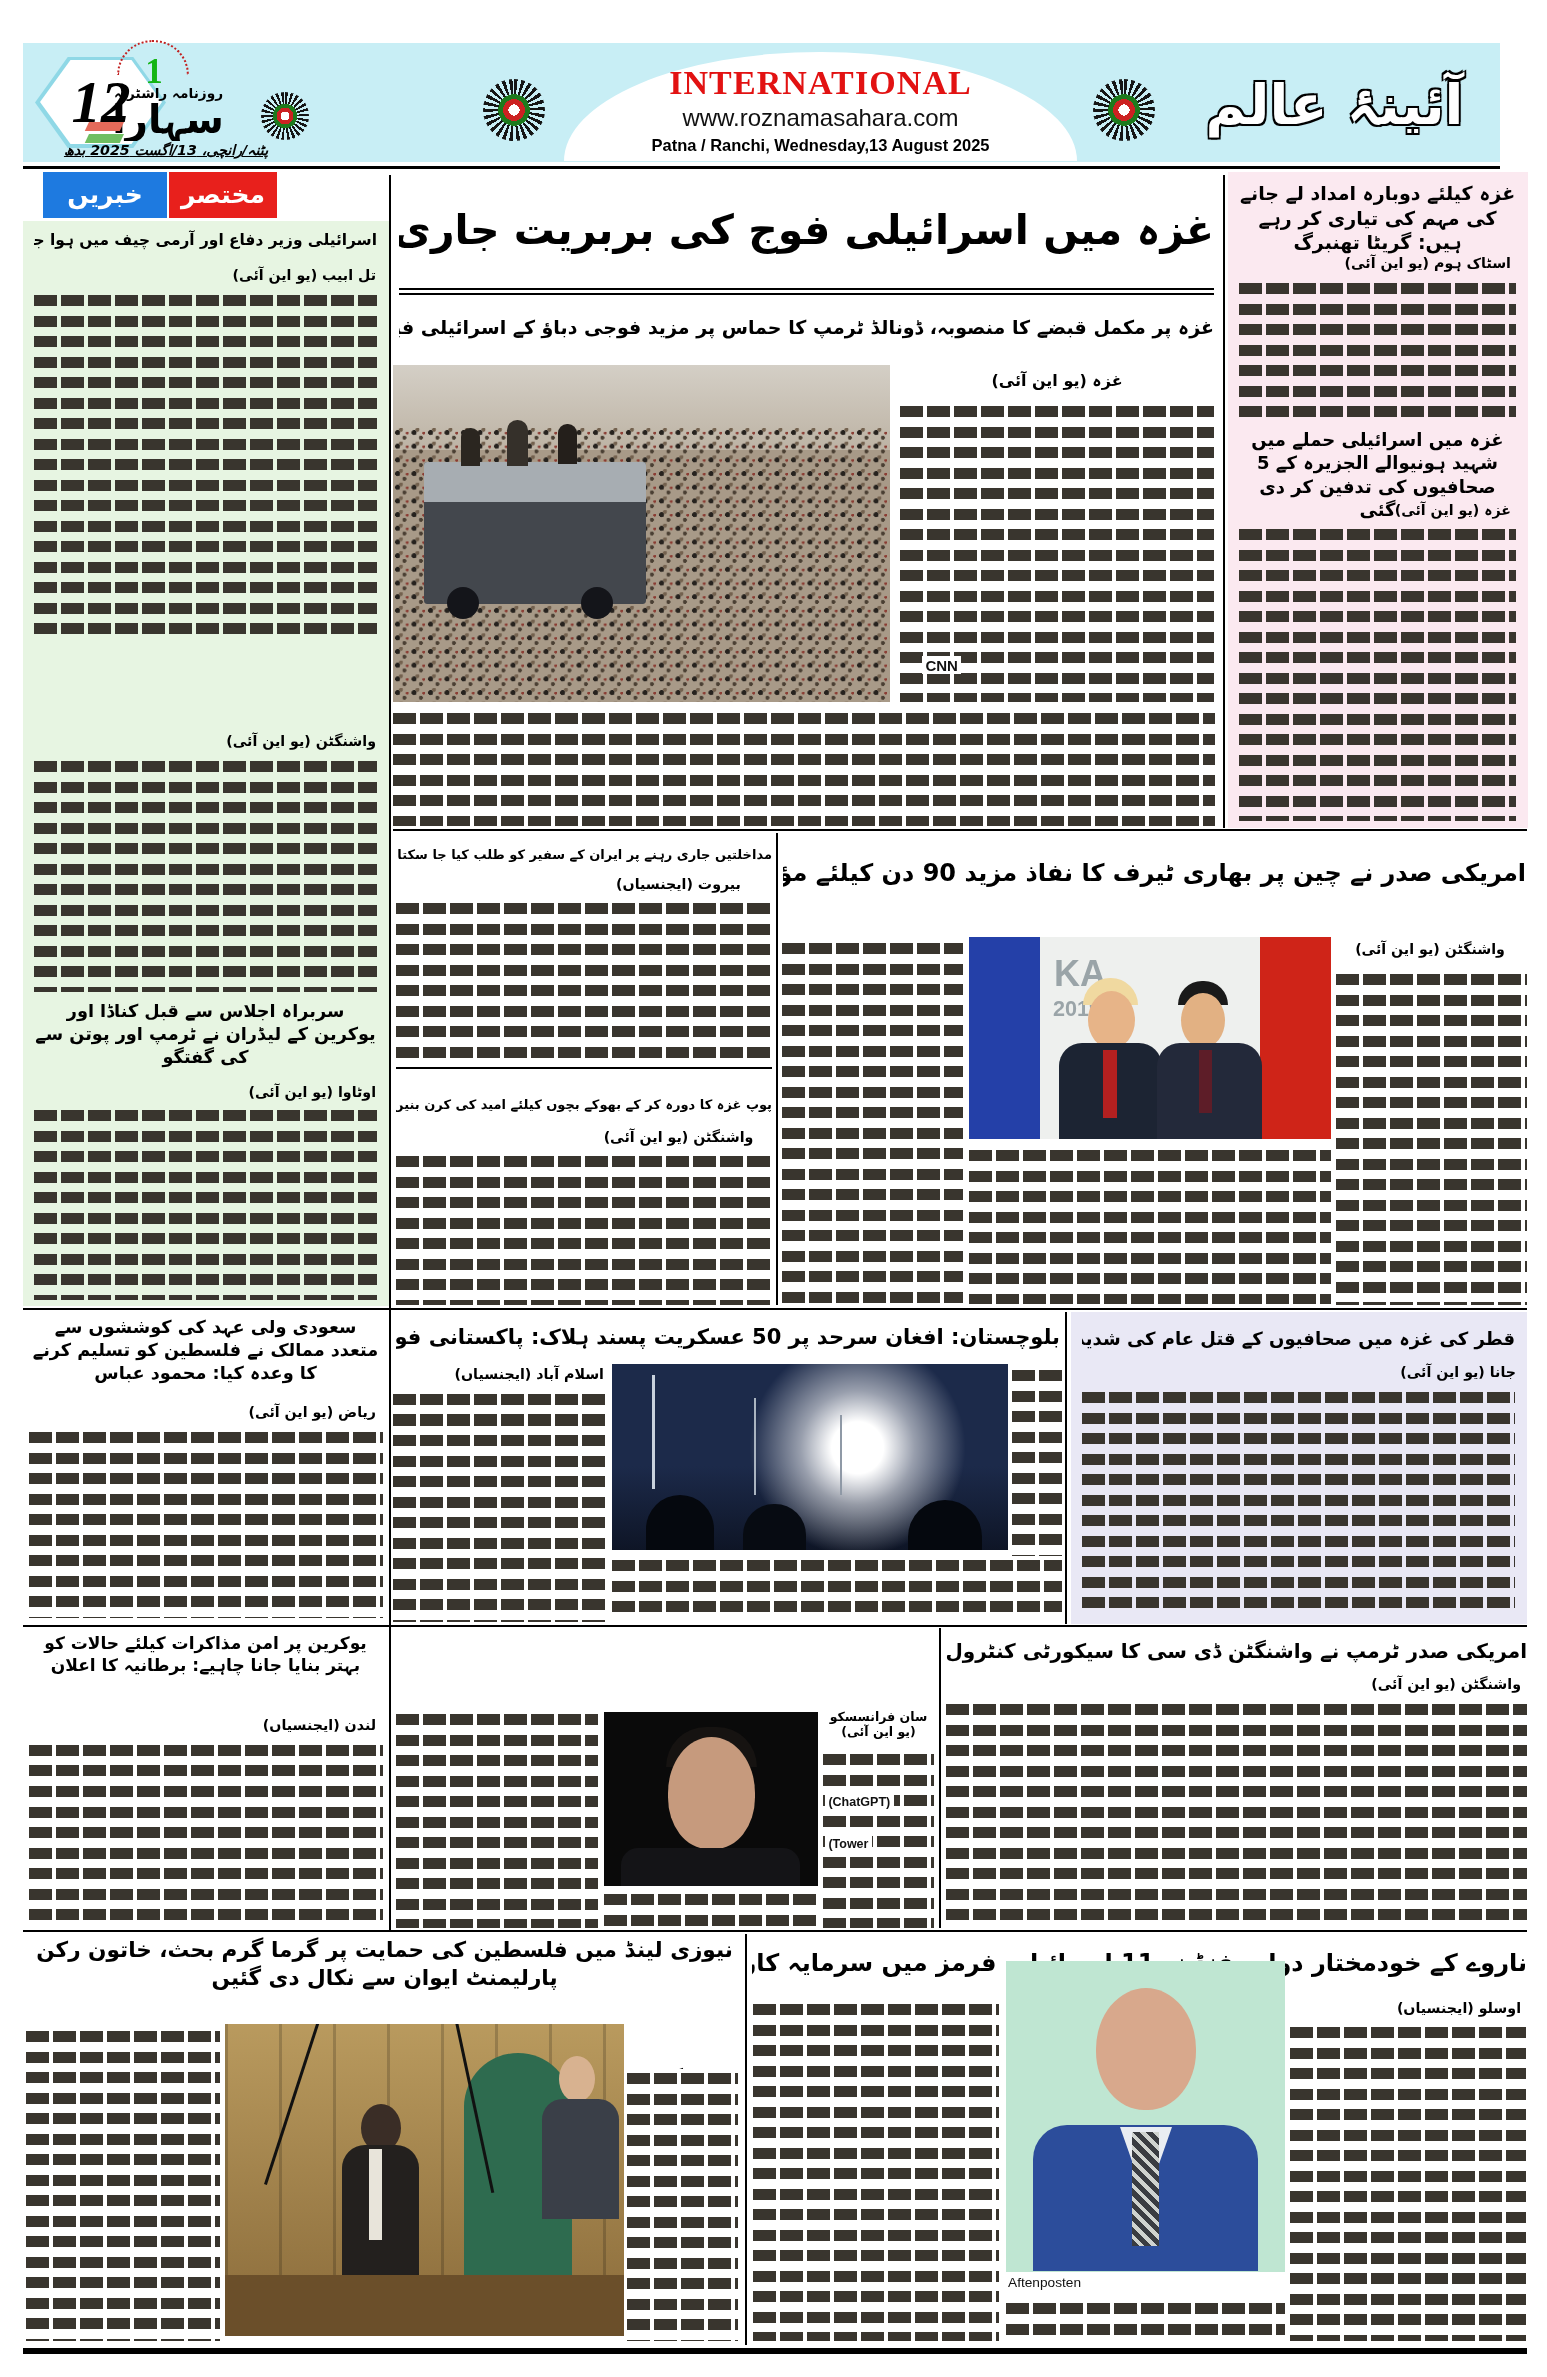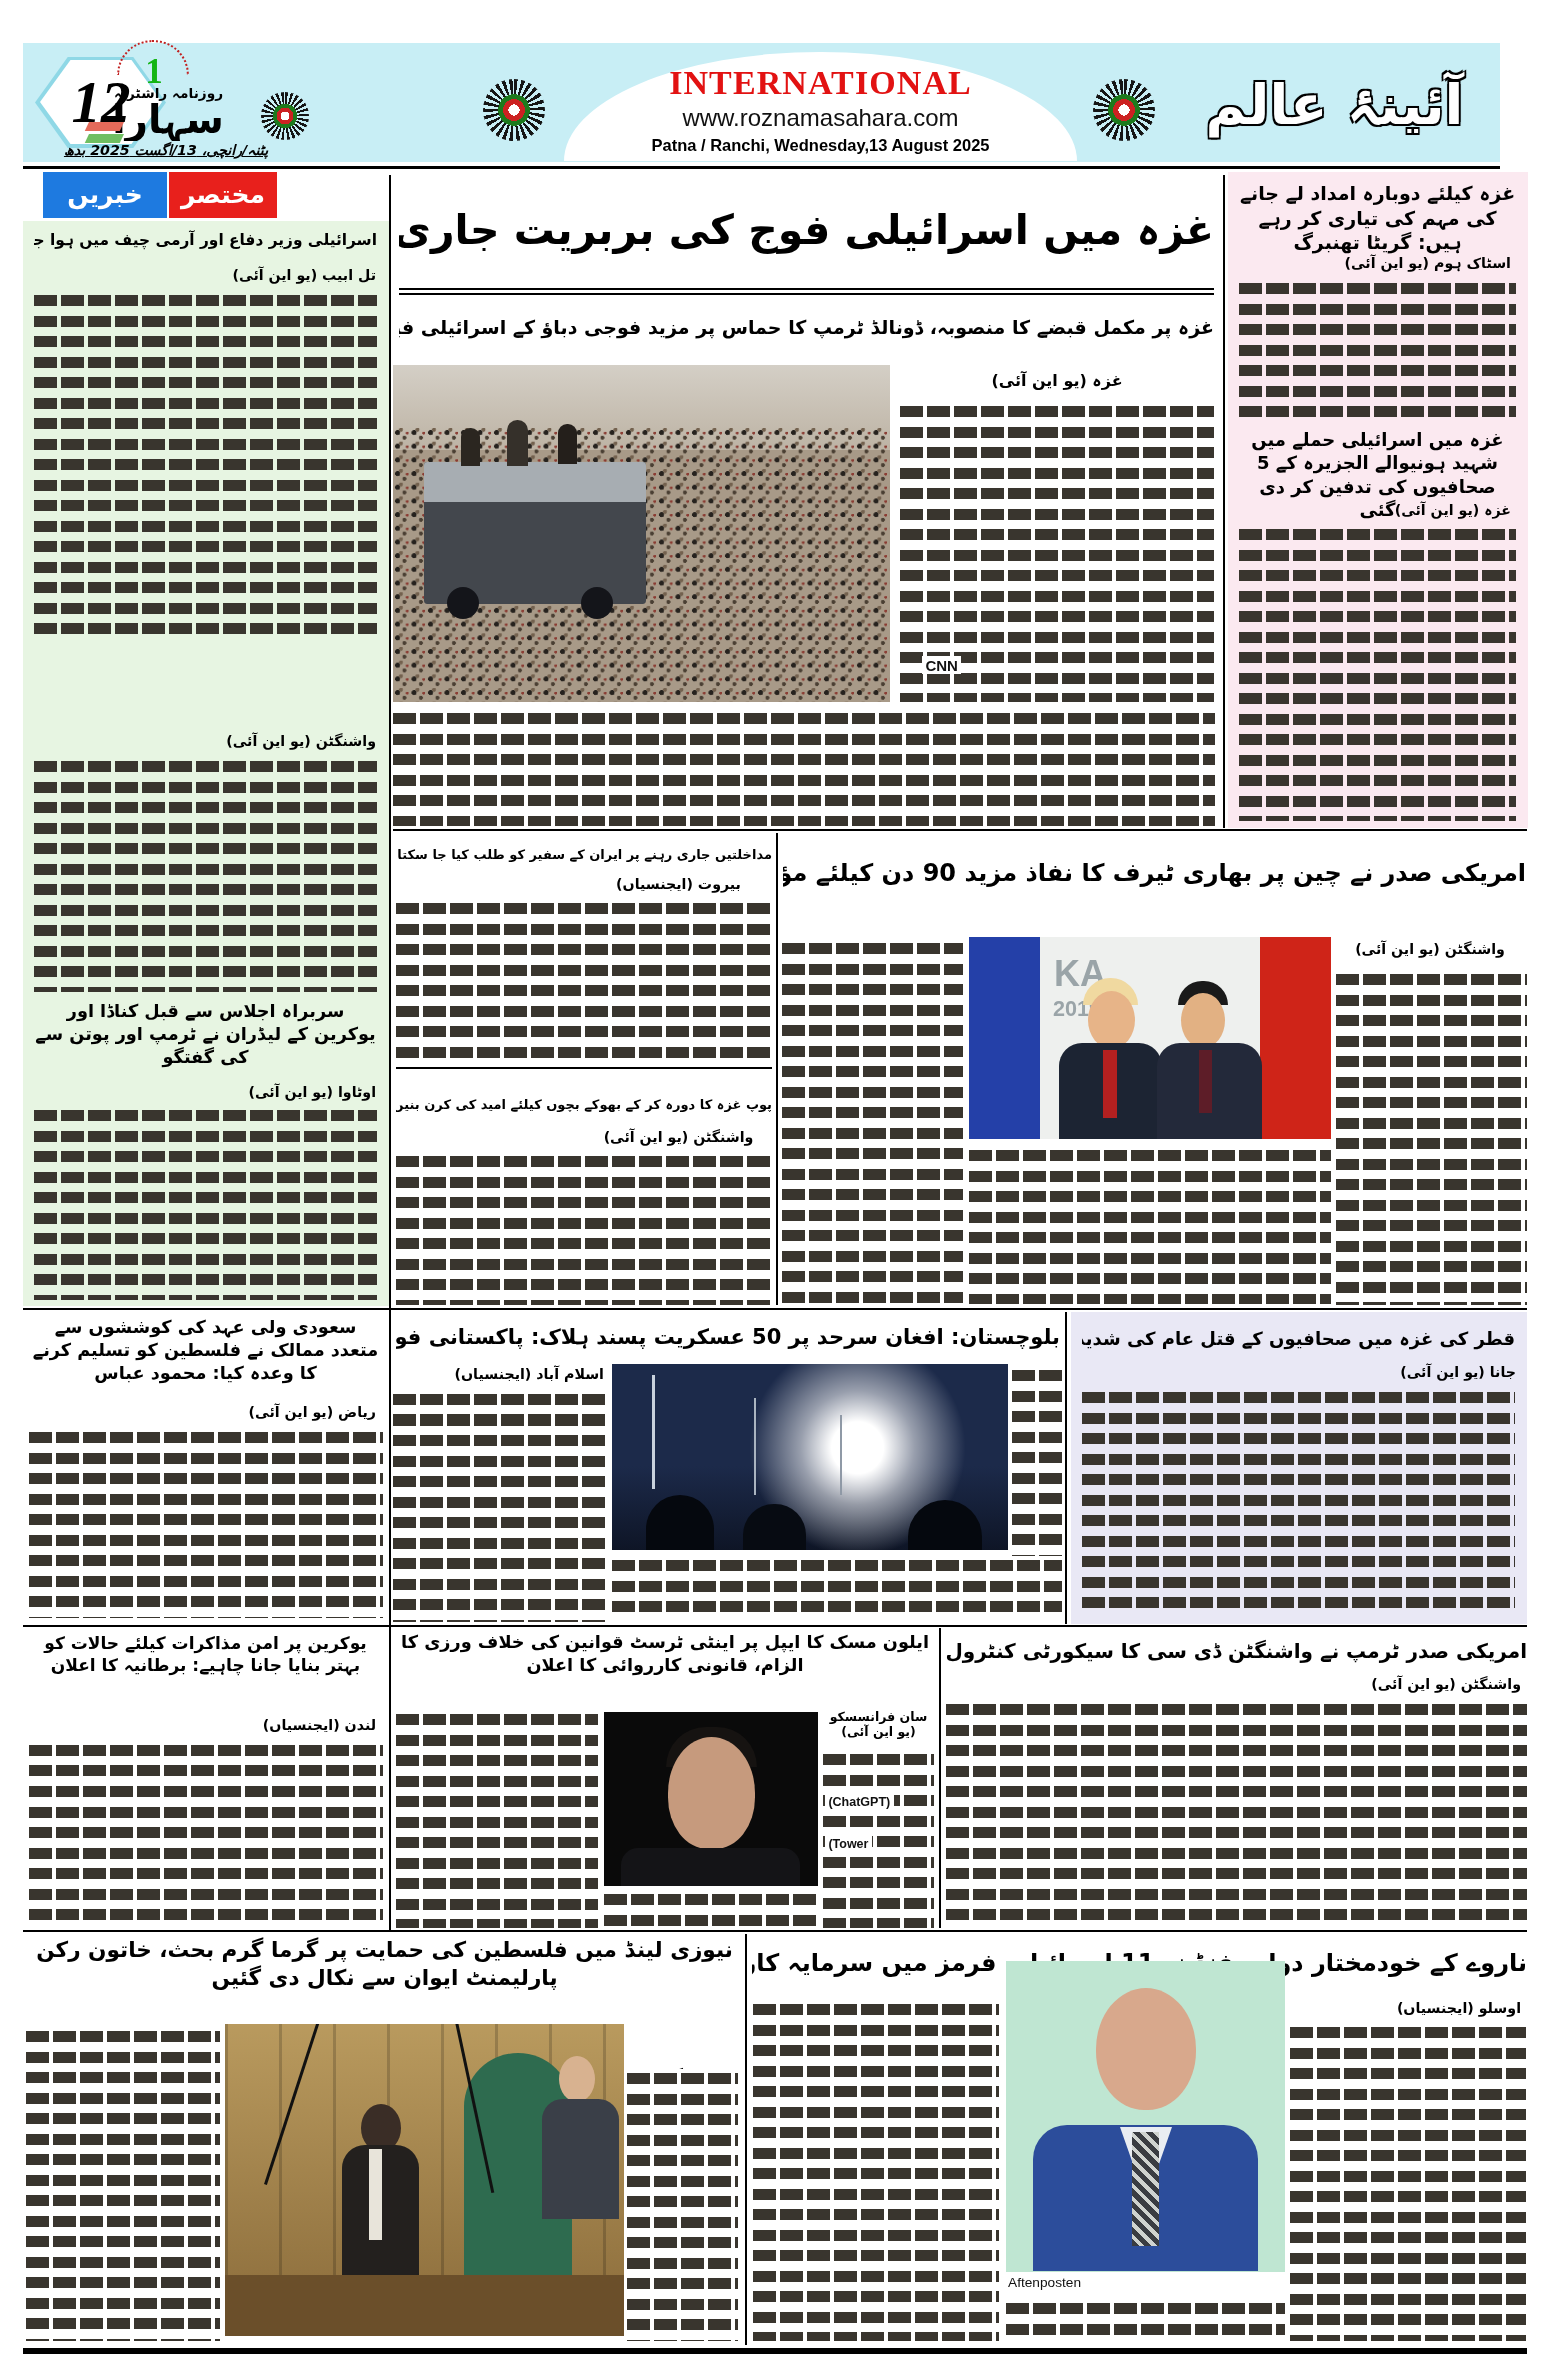--- a/index.html
+++ b/index.html
@@ -188,21 +188,20 @@
   </div>
   <div class="tx" style="left:393px;top:1390px;width:212px;height:232px;"></div>
   <div class="tx" style="left:1012px;top:1366px;width:50px;height:256px;"></div>
   <div class="tx" style="left:612px;top:1556px;width:450px;height:66px;"></div>
 
   <div class="abs" style="left:1071px;top:1312px;width:456px;height:312px;background:#e9e8f5;"></div>
   <div class="abs uh fit" style="left:1082px;top:1321px;width:433px;font-size:18px;line-height:36px;">قطر کی غزہ میں صحافیوں کے قتل عام کی شدید مذمت</div>
   <div class="abs dl" style="left:1322px;top:1364px;width:194px;">جانا (یو این آئی)</div>
   <div class="tx" style="left:1082px;top:1388px;width:433px;height:227px;--bg:#e9e8f5;"></div>
 
-  <div class="abs uh" style="left:396px;top:1631px;width:538px;font-size:17.7px;">ایلون مسک کا ایپل پر اینٹی ٹرسٹ قوانین کی خلاف ورزی کا الزام، قانونی کارروائی کا اعلان</div>
   <div class="abs dl" style="left:823px;top:1709px;width:111px;font-size:12.5px;text-align:center;">سان فرانسسکو (یو این آئی)</div>
   <div class="photo" style="left:604px;top:1712px;width:214px;height:174px;background:#0a0a0a;">
     <div class="abs" style="left:62px;top:15px;width:91px;height:40px;background:#161311;border-radius:46px 46px 0 0;"></div>
     <div class="abs" style="left:64px;top:25px;width:87px;height:112px;background:#c69a7d;border-radius:50% 50% 46% 46%;"></div>
     <div class="abs" style="left:17px;top:136px;width:179px;height:38px;background:#141417;border-radius:17px 17px 0 0;"></div>
   </div>
   <div class="tx" style="left:396px;top:1710px;width:202px;height:218px;"></div>
   <div class="tx" style="left:823px;top:1750px;width:111px;height:178px;"></div>
   <div class="tx" style="left:604px;top:1890px;width:214px;height:38px;"></div>
   <span class="chip" style="left:825px;top:1794px;font-size:12.5px;">(ChatGPT)</span>

